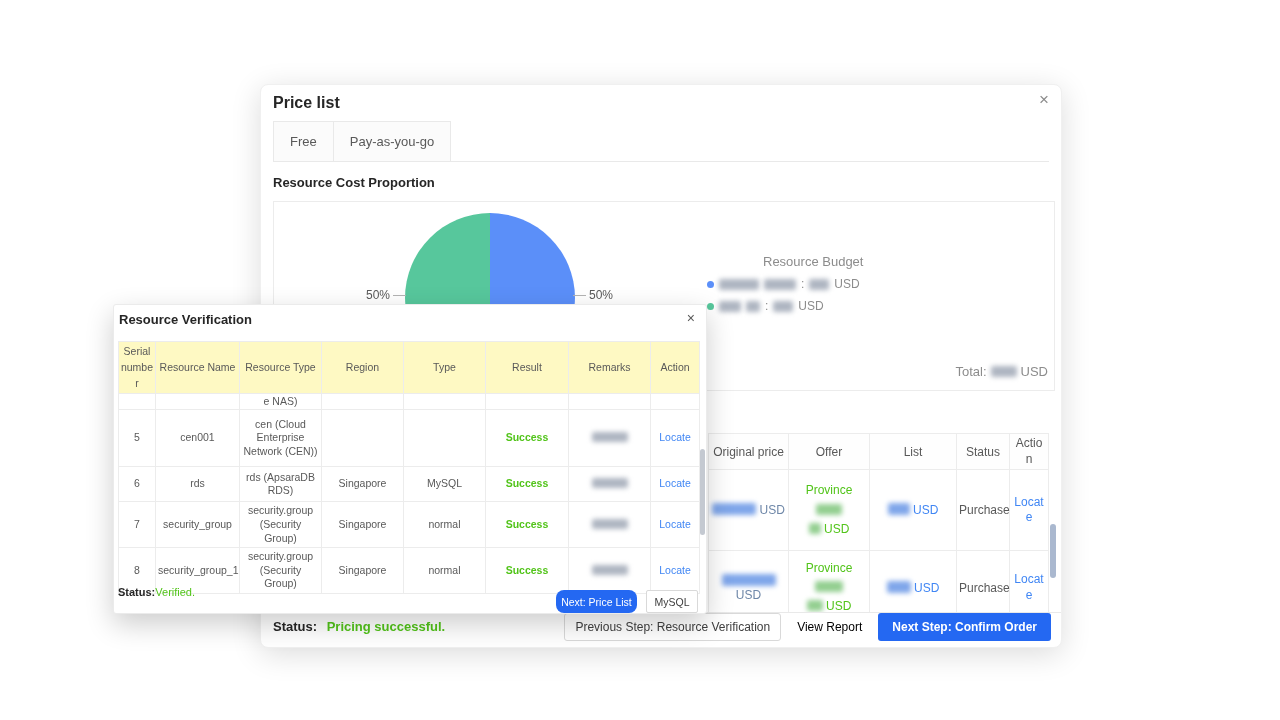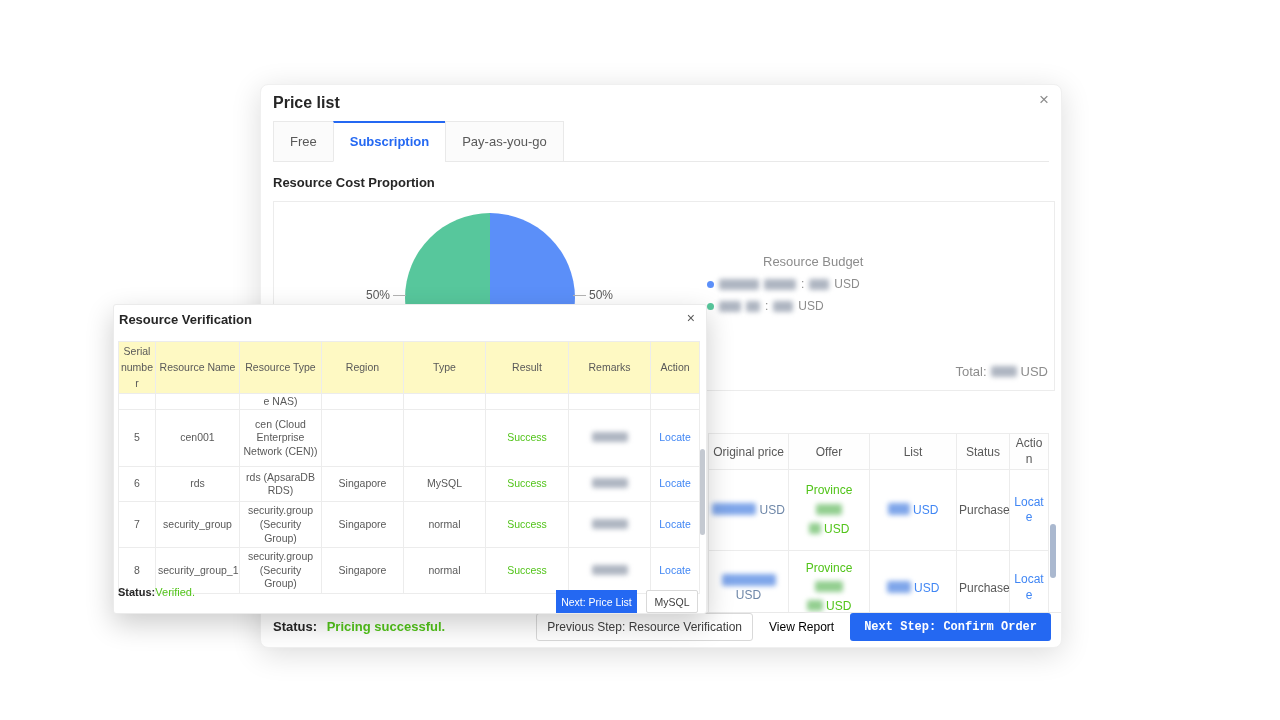--- a/index.html
+++ b/index.html
@@ -63,62 +63,61 @@
 
   .footer-line { position:absolute; left:0; right:0; top:527px; border-top:1px solid #e9e9e9; }
   .footer-status { position:absolute; left:12px; top:534px; font-size:13px; }
   .footer-status .lbl { font-weight:700; color:#262626; margin-right:6px; }
   .footer-status .val { color:#52c41a; font-weight:600; }
   .footer-btns { position:absolute; right:10px; top:528px; height:28px; display:flex; align-items:center; gap:16px; }
   .btn { height:28px; line-height:26px; border:1px solid #d9d9d9; border-radius:3px; background:#fff;
          padding:0 10px; font-size:12px; color:#404040; cursor:pointer; white-space:nowrap; }
   .btn-text { font-size:12px; color:#000000; cursor:pointer; white-space:nowrap; }
   .btn-primary { height:28px; line-height:28px; border:none; border-radius:3px; background:#2468F2; color:#fff;
-                 padding:0 14px; font-size:12px; font-weight:600; cursor:pointer; white-space:nowrap;font-family:Liberation Mono, monospace; }
+                 padding:0 14px; font-size:12px; font-weight:600; cursor:pointer; white-space:nowrap; }
 
   
   .dlg-verify { position:absolute; left:113px; top:304px; width:594px; height:310px; background:#fff;
                 border:1px solid #ebebeb; border-radius:3px; box-shadow:0 10px 28px rgba(0,0,0,.20); }
   .v-title { position:absolute; left:5px; top:7px; font-size:13px; font-weight:700; color:#262626; }
   .close-verify { position:absolute; right:6px; top:3px; font-size:14px; color:#595959; cursor:pointer; padding:3px 5px; line-height:1; }
 
   .v-table-wrap { position:absolute; left:4px; top:36px; }
   table.verify { border-collapse:collapse; table-layout:fixed; width:581px; font-size:10.5px; color:#595959; }
   table.verify th, table.verify td { border:1px solid #ececec; text-align:center; vertical-align:middle; }
   table.verify th { height:50px; font-weight:400; color:#595959; padding:2px 1px; line-height:1.5; overflow-wrap:anywhere; background:#fef9c3; }
   table.verify td { padding:2px; line-height:1.3; }
   tr.partial td { height:16px; padding:0; font-size:10.5px; overflow:hidden; }
   tr.r5 td { height:57px; }
   tr.r6 td { height:35px; }
   tr.r7 td { height:36px; }
   tr.r8 td { height:36px; }
-  .success { color:#52c41a; }
+  .success { color:#52c41a;font-weight:bold; }
   .v-link { color:#4086f4; cursor:pointer; }
 
   .v-status { position:absolute; left:4px; top:281px; font-size:11px; }
   .v-status .lbl { font-weight:700; color:#262626; }
   .v-status .val { color:#52c41a; }
   .v-btn-primary { position:absolute; left:442px; top:285px; width:81px; height:23px; background:#2468F2; color:#fff;
-                   font-size:10.5px; border:none; border-radius:0; cursor:pointer; font-family:inherit; }
+                   font-size:10.5px; border:none; border-radius:8px; cursor:pointer; font-family:inherit; }
   .v-btn-back { position:absolute; left:532px; top:285px; width:52px; height:23px; background:#fff; color:#404040;
                 font-size:10.5px; border:1px solid #d9d9d9; border-radius:2px; cursor:pointer; font-family:inherit; }
   .scroll-verify { position:absolute; left:586px; top:144px; width:5px; height:86px; background:#c4c9d1; border-radius:2.5px; cursor:pointer; }
 </style>
 </head>
 <body>
 
 <div class="stage">
 
   <section class="dlg-main">
     <h1 class="main-title">Price list</h1>
     <span class="close-main">×</span>
 
     <div class="tabs">
       <div class="tab">Free</div>
-      <div class="tab active">Subscription</div>
       <div class="tab">Pay-as-you-go</div>
       <div class="tab-filler"></div>
     </div>
 
     <h2 class="section-title">Resource Cost Proportion</h2>
 
     <div class="chart-panel">
       <div class="pie"></div>
       <div class="pie-label left">
         <span>50%</span>

